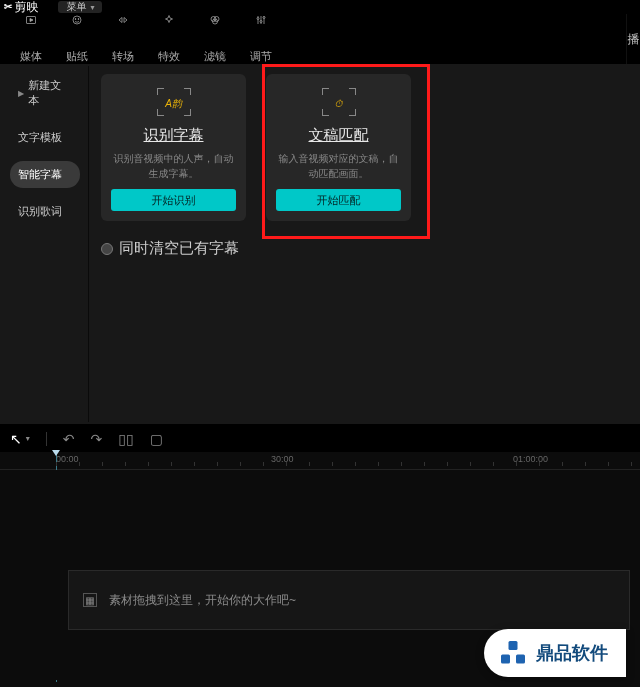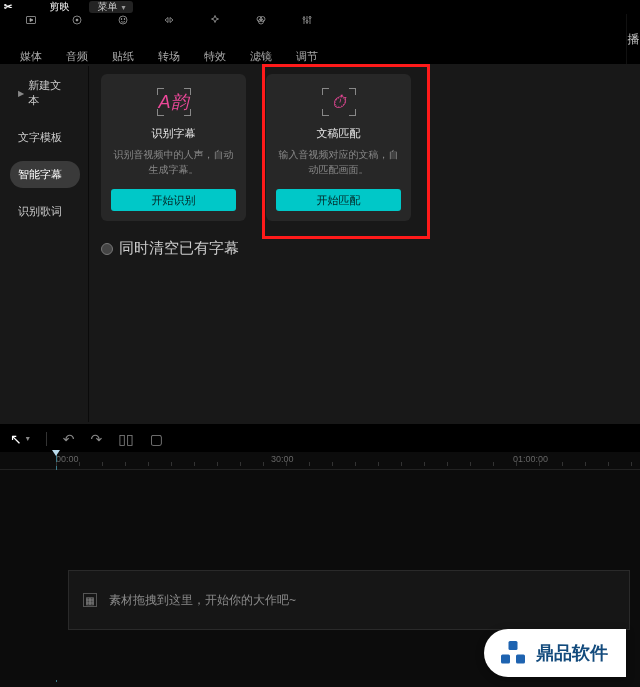--- a/index.html
+++ b/index.html
@@ -15,21 +15,21 @@
   
   .titlebar {
     height: 14px;
     background: #000;
     display: flex;
     align-items: center;
     padding: 0 4px;
     font-size: 10px;
   }
   .logo-icon { color: #fff; font-weight: bold; margin-right: 2px; line-height: 1; }
-  .app-name { color: #fff; font-size: 10px; margin-left: 35px; }
+  .app-name { color: #fff; font-size: 12px; }
   .menu-btn {
     margin-left: 20px;
     background: #232323;
     padding: 0 8px;
     border-radius: 3px;
     font-size: 10px;
     color: #ccc;
     height: 12px;
     display: flex;
     align-items: center;
@@ -129,22 +129,22 @@
   }
   .corners::before, .corners::after,
   .corners span::before, .corners span::after {
     content:""; position:absolute; width:6px; height:6px;
     border:1px solid #888;
   }
   .corners::before { top:0; left:0; border-right:none; border-bottom:none; }
   .corners::after { top:0; right:0; border-left:none; border-bottom:none; }
   .corners span::before { bottom:0; left:0; border-right:none; border-top:none; }
   .corners span::after { bottom:0; right:0; border-left:none; border-top:none; }
-  .inner-glyph { color:#ec4899; font-size:18px;text-align:center; }
-  .card-title { font-size: 11px; color: #e8e8e8; margin-bottom: 6px; }
+  .inner-glyph { color:#eab308; font-size:10px;text-align:center; }
+  .card-title { font-size: 15px; color: #e8e8e8; margin-bottom: 6px; text-decoration: underline; }
   .card-desc { font-size: 10px; color: #888; text-align: center; line-height: 1.5; flex:1; }
   .card-btn {
     width: 100%;
     height: 22px;
     background: #00c8c8;
     color: #032626;
     font-size: 11px;
     border: none;
     border-radius: 3px;
     cursor: pointer;
@@ -267,27 +267,20 @@
   </div>
 </div>
 
 <div class="cat-tabs">
   <div class="cat">
     <svg viewBox="0 0 24 24" fill="none" stroke="#aaa" stroke-width="1.5">
         <rect x="3" y="5" width="18" height="14" rx="1"></rect>
         <polygon points="10,9 16,12 10,15" fill="#aaa"></polygon>
       </svg>
     <span>媒体</span>
-  </div>
-  <div class="cat">
-    <svg viewBox="0 0 24 24" fill="none" stroke="#aaa" stroke-width="1.5">
-        <circle cx="12" cy="12" r="8"></circle>
-        <circle cx="12" cy="12" r="2" fill="#aaa"></circle>
-      </svg>
-    <span>音频</span>
   </div>
   <div class="cat">
     <svg viewBox="0 0 24 24" fill="none" stroke="#aaa" stroke-width="1.5">
         <circle cx="12" cy="12" r="8"></circle>
         <circle cx="9" cy="10" r="1" fill="#aaa"></circle>
         <circle cx="15" cy="10" r="1" fill="#aaa"></circle>
         <path d="M8 15q4 3 8 0"></path>
       </svg>
     <span>贴纸</span>
   </div>

